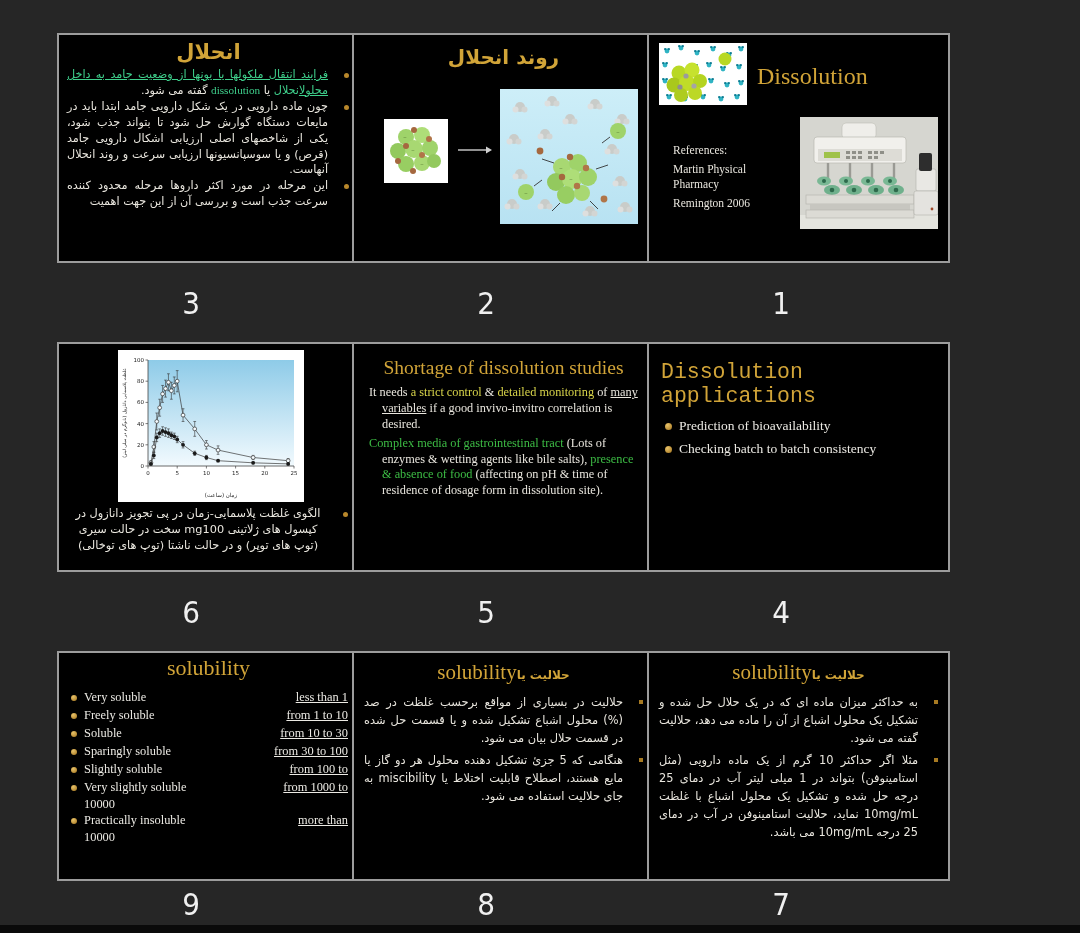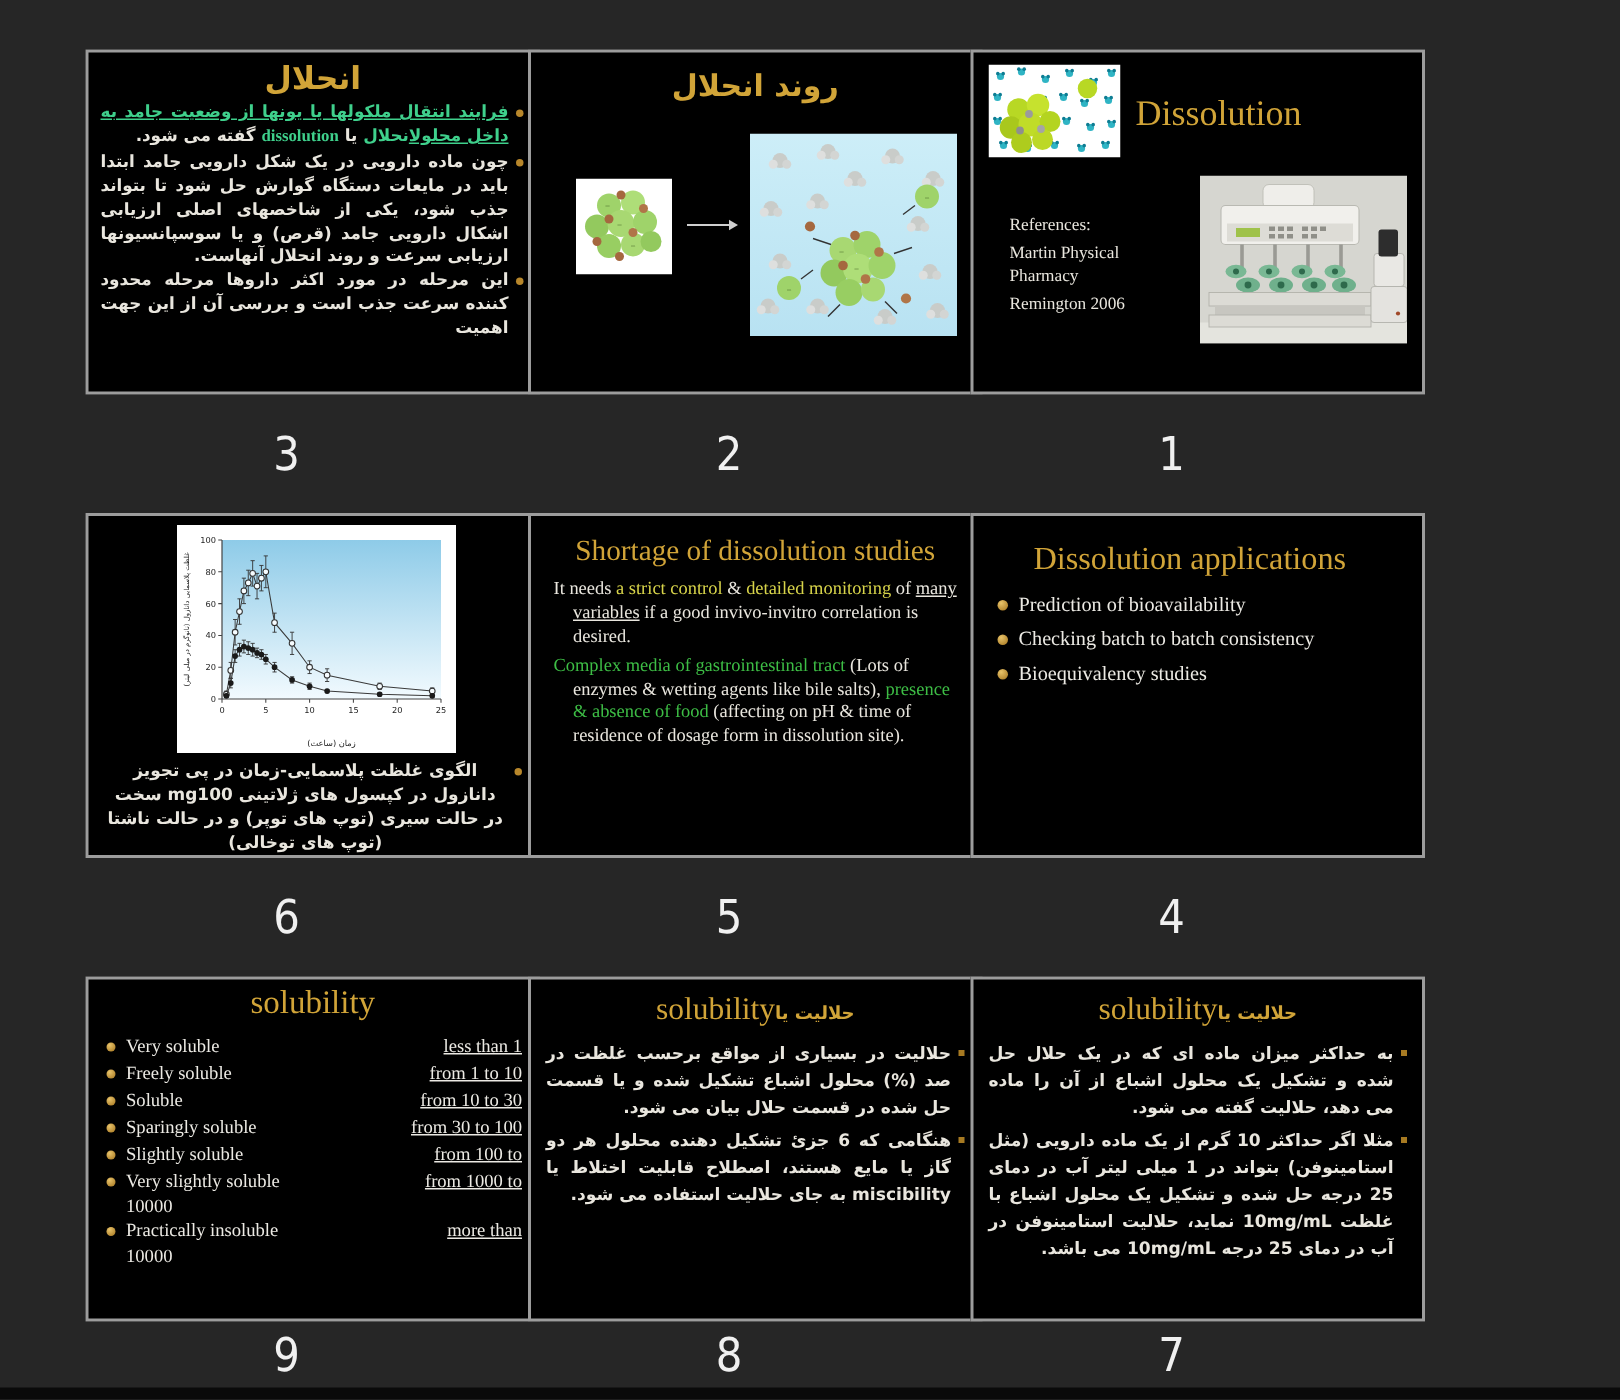--- a/index.html
+++ b/index.html
@@ -19,35 +19,35 @@
   .fa{font-family:"DejaVu Sans",sans-serif;direction:rtl;}
   .green{color:#3fd08c;}
   .greenu{color:#3fd08c;text-decoration:underline;}
   .yellow{color:#d8d44a;}
   .grn2{color:#3dbd45;}
   .ul{text-decoration:underline;}
 
   
   .s3-title{text-align:center;font-size:21px;margin-top:5px;font-family:"DejaVu Sans",sans-serif;font-weight:bold;}
   .s3-body{padding:3px 9px 0 8px;font-size:11.2px;line-height:1.42;color:#e9e6de;text-align:justify;}
-  .fab{display:flex;gap:5px;font-weight:bold;}
+  .fab{display:flex;gap:16px;}
   .fab .dot{flex:0 0 auto;width:5px;height:5px;border-radius:50%;background:#b8872b;margin-top:6px;}
   .fab .txt{flex:1;}
 
   
   .s2-title{text-align:center;font-size:20px;margin-top:10px;font-family:"DejaVu Sans",sans-serif;font-weight:bold;}
   .abs{position:absolute;}
 
   
   .s1-title{position:absolute;left:108px;top:28px;font-size:24px;}
   .s1-refs{position:absolute;left:24px;top:108px;width:120px;color:#e9e6de;font-size:11.5px;line-height:1.3;}
   .s1-refs div{margin-bottom:4px;}
 
   
-  .s4-title{margin:16px 0 0 40px;font-size:21.5px;}
+  .s4-title{margin:16px 0 0 12px;font-size:21.5px;font-family:Liberation Mono, monospace;}
   .s4-bullets{margin:10px 0 0 16px;font-size:13.5px;color:#eceae4;}
   .s4-b{display:flex;align-items:center;gap:7px;margin-bottom:7px;}
   .gdot{width:7px;height:7px;border-radius:50%;background:radial-gradient(circle at 35% 30%,#e8c36a,#a4741d);}
 
   
   .s5-title{text-align:center;font-size:19.5px;line-height:1.1;margin-top:13px;}
   .s5-body{padding:3px 8px 0 8px;font-size:12.3px;line-height:1.27;color:#e9e6de;}
   .s5-p{padding-left:20px;text-indent:-13px;margin:4px 0 1px 0;}
 
   
@@ -504,24 +504,20 @@
         <div class="s4-title gold">Dissolution applications</div>
         <div class="s4-bullets">
           <div class="s4-b">
               <span class="gdot"></span>
               <span>Prediction of bioavailability</span>
             </div>
           <div class="s4-b">
               <span class="gdot"></span>
               <span>Checking batch to batch consistency</span>
             </div>
-          <div class="s4-b">
-              <span class="gdot"></span>
-              <span>Bioequivalency studies</span>
-            </div>
         </div>
       </div>
       <div class="num">4</div>
     </div>
   </div>
 
   <div class="row last">
 
     <div class="cell">
       <div class="slide">
@@ -572,21 +568,21 @@
     <div class="cell">
       <div class="slide">
         <div class="s78-title" dir="rtl"><span class="faT gold">حلالیت یا</span><span class="en gold">solubility</span></div>
         <div class="s78-body fa">
           <div class="fab">
               <span class="sq"></span>
               <span class="txt">حلالیت در بسیاری از مواقع برحسب غلظت در صد (%) محلول اشباع تشکیل شده و یا قسمت حل شده در قسمت حلال بیان می شود.</span>
             </div>
           <div class="fab">
               <span class="sq"></span>
-              <span class="txt">هنگامی که 6 جزئ تشکیل دهنده محلول هر دو گاز یا مایع هستند، اصطلاح قابلیت اختلاط یا miscibility به جای حلالیت استفاده می شود.</span>
+              <span class="txt">هنگامی که 5 جزئ تشکیل دهنده محلول هر دو گاز یا مایع هستند، اصطلاح قابلیت اختلاط یا miscibility به جای حلالیت استفاده می شود.</span>
             </div>
         </div>
       </div>
       <div class="num">8</div>
     </div>
 
     <div class="cell">
       <div class="slide">
         <div class="s78-title" dir="rtl"><span class="faT gold">حلالیت یا</span><span class="en gold">solubility</span></div>
         <div class="s78-body fa">

